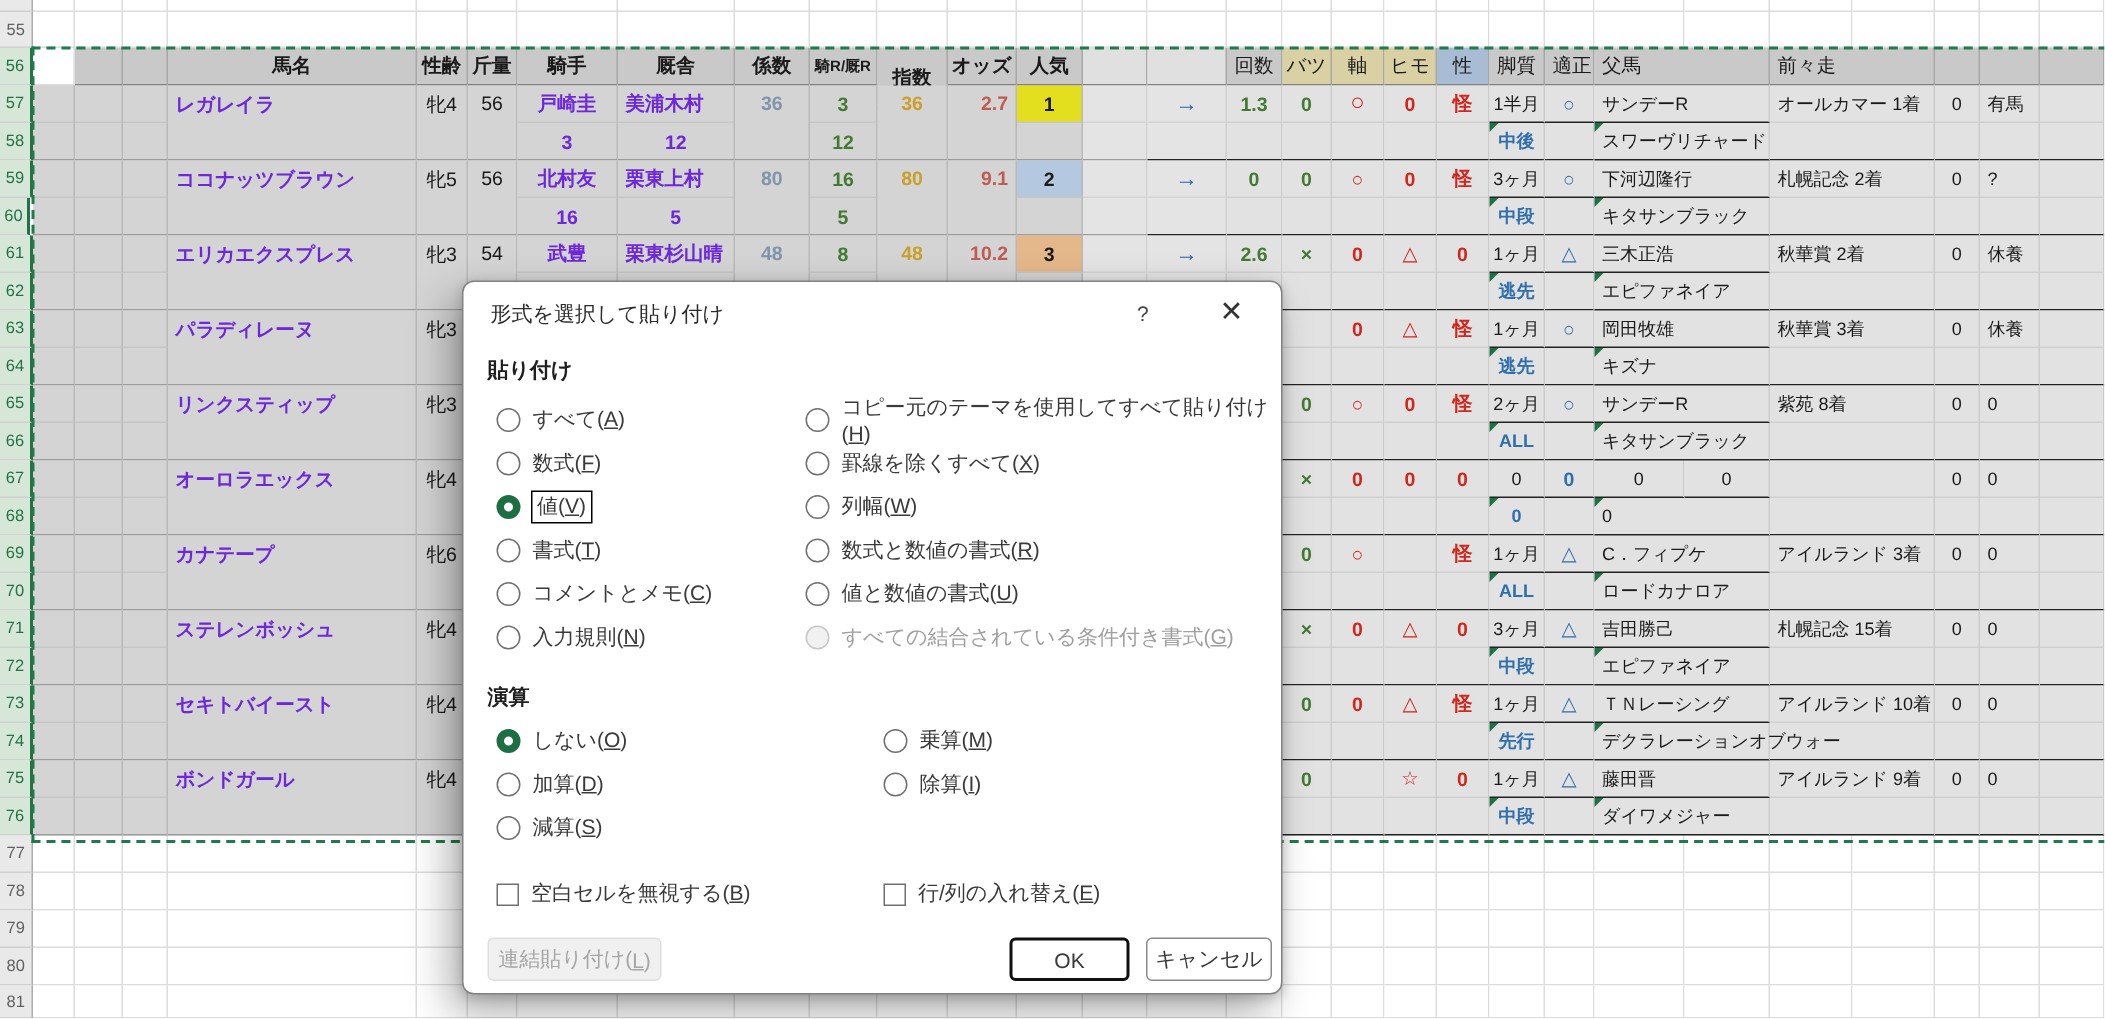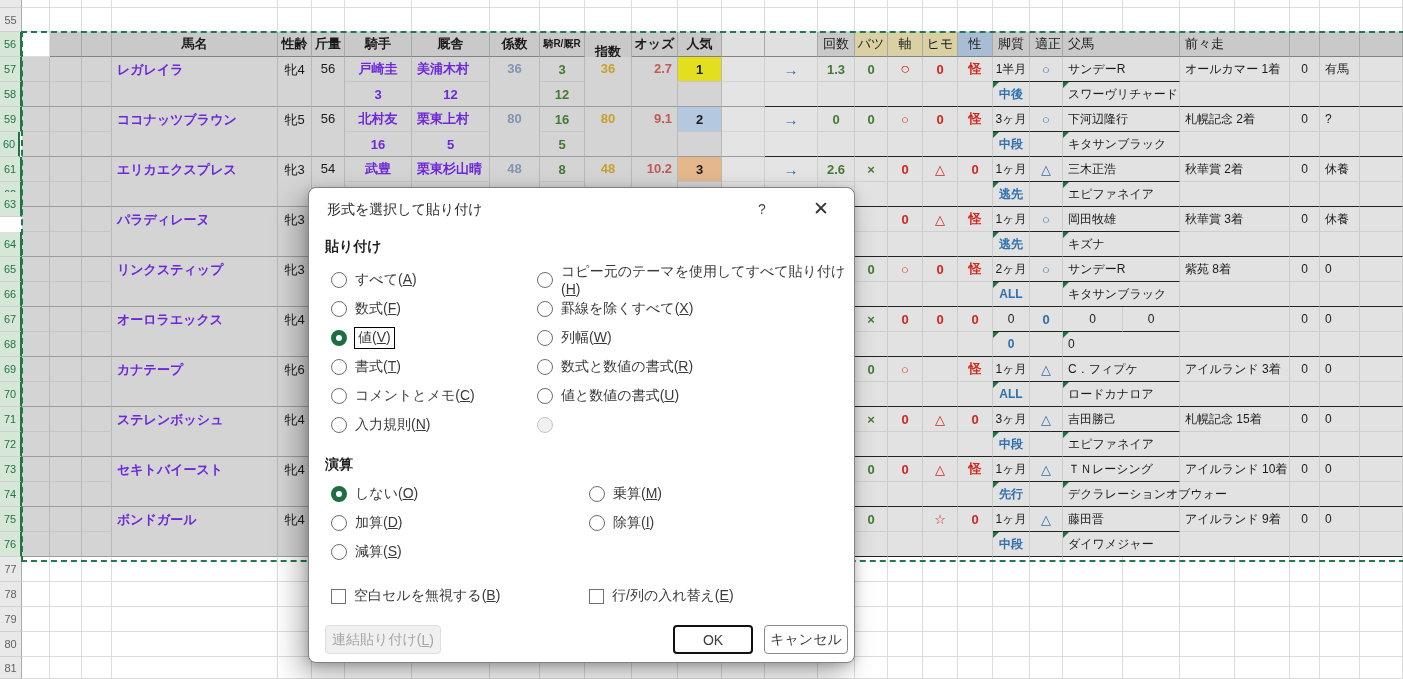--- a/index.html
+++ b/index.html
@@ -77,21 +77,21 @@
   <div id="sheet">
       <div class="c gut" style="left: 0px; top: 0px; width: 22px; height: 8px;"></div>
       <div class="c gut" style="left: 0px; top: 8px; width: 22px; height: 24px;">55</div>
       <div class="c gut gut-sel" style="left: 0px; top: 32px; width: 22px; height: 25px;">56</div>
       <div class="c gut gut-sel" style="left: 0px; top: 57px; width: 22px; height: 25px;">57</div>
       <div class="c gut gut-sel" style="left: 0px; top: 82px; width: 22px; height: 25px;">58</div>
       <div class="c gut gut-sel" style="left: 0px; top: 107px; width: 22px; height: 25px;">59</div>
       <div class="c gut gut-sel" style="left: 0px; top: 132px; width: 20px; height: 25px;">60</div>
       <div class="c gut gut-sel" style="left: 0px; top: 157px; width: 22px; height: 25px;">61</div>
       <div class="c gut gut-sel" style="left: 0px; top: 182px; width: 22px; height: 25px;">62</div>
-      <div class="c gut gut-sel" style="left: 0px; top: 192px; width: 22px; height: 25px; text-align: right;">63</div>
+      <div class="c gut gut-sel" style="left: 0px; top: 207px; width: 22px; height: 25px; text-align: right;">63</div>
       <div class="c gut gut-sel" style="left: 0px; top: 232px; width: 22px; height: 25px;">64</div>
       <div class="c gut gut-sel" style="left: 0px; top: 257px; width: 22px; height: 25px;">65</div>
       <div class="c gut gut-sel" style="left: 0px; top: 282px; width: 22px; height: 25px;">66</div>
       <div class="c gut gut-sel" style="left: 0px; top: 307px; width: 22px; height: 25px;">67</div>
       <div class="c gut gut-sel" style="left: 0px; top: 332px; width: 22px; height: 25px;">68</div>
       <div class="c gut gut-sel" style="left: 0px; top: 357px; width: 22px; height: 25px;">69</div>
       <div class="c gut gut-sel" style="left: 0px; top: 382px; width: 22px; height: 25px;">70</div>
       <div class="c gut gut-sel" style="left: 0px; top: 407px; width: 22px; height: 25px;">71</div>
       <div class="c gut gut-sel" style="left: 0px; top: 432px; width: 22px; height: 25px;">72</div>
       <div class="c gut gut-sel" style="left: 0px; top: 457px; width: 22px; height: 25px;">73</div>
@@ -866,20 +866,21 @@
         <div class="opt" style="left: 228px; top: 169px;">
           <span class="rad"></span>
           <span class="lbl">数式と数値の書式(<u>R</u>)</span>
         </div>
         <div class="opt" style="left: 228px; top: 198px;">
           <span class="rad"></span>
           <span class="lbl">値と数値の書式(<u>U</u>)</span>
         </div>
         <div class="opt" style="left: 228px; top: 227px;">
           <span class="rad dis"></span>
+          <span class="lbl dis-t">すべての結合されている条件付き書式(<u>G</u>)</span>
         </div>
       </div>
 
     <div class="sect" style="left:16px;top:268px;">演算</div>
     <div id="op-left">
         <div class="opt" style="left: 22px; top: 296px;">
           <span class="rad on"></span>
           <span class="lbl">しない(<u>O</u>)</span>
         </div>
         <div class="opt" style="left: 22px; top: 325px;">

